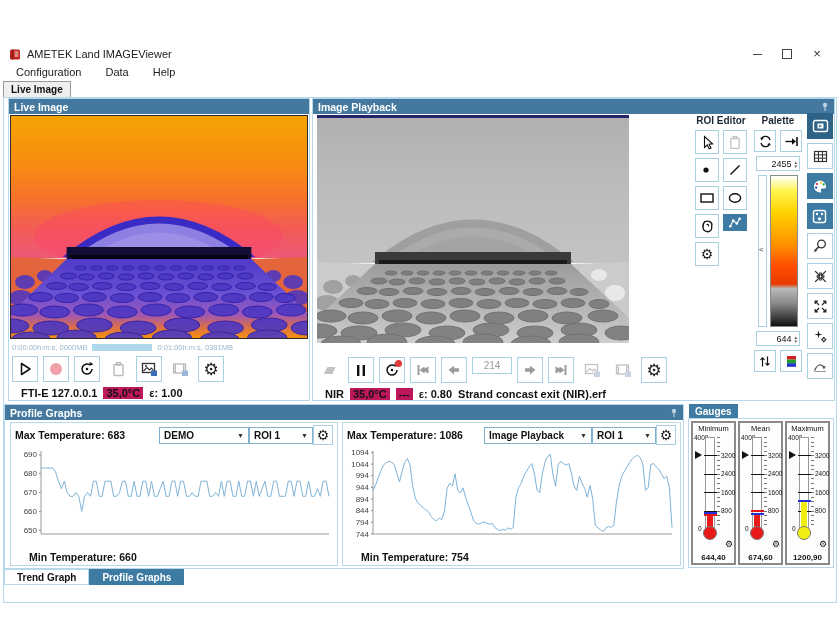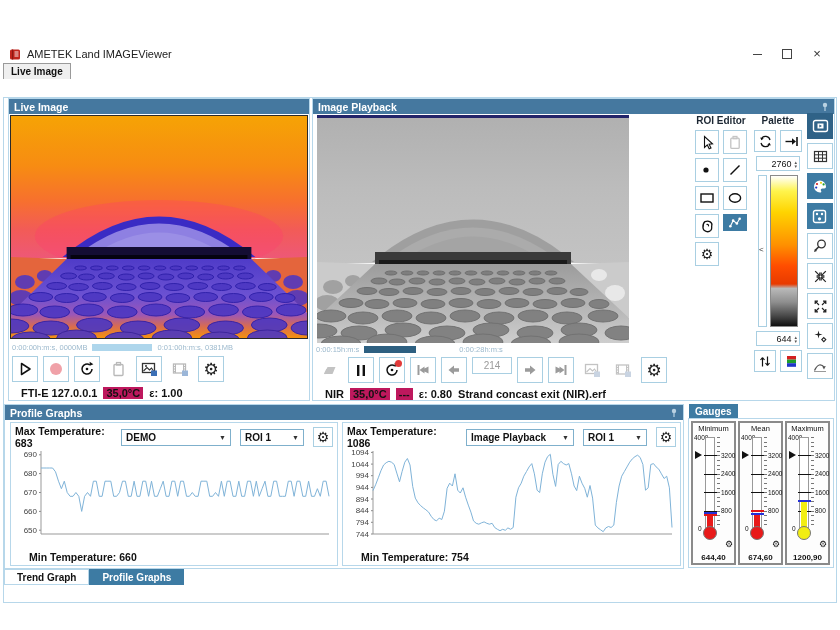--- a/index.html
+++ b/index.html
@@ -61,21 +61,21 @@
   .pal-caret{position:absolute;left:0px;top:46%;font-size:8px;color:#333;}
   .pal-grad{width:26px;height:150px;border:1px solid #8a8a8a;background:linear-gradient(to bottom,#ffffff 0%,#fff44d 10%,#ffd400 24%,#ff9000 46%,#ff4d00 60%,#e83a00 72%,#b9b9b9 75%,#8f8f8f 84%,#4a4a4a 93%,#101010 100%);}
   .tools-col{display:flex;flex-direction:column;gap:4px;}
   .sbtn.s26{width:26px;height:26px;}
   .sbtn.sel-dark{background:#2f6287;border-color:#2f6287;}
   
   .panel-profile{left:0;top:306px;width:680px;height:165px;}
   .chart-card{position:absolute;top:17px;border:1px solid #b7d7ea;background:#fff;box-sizing:border-box;}
   .cc-left{left:5px;width:328px;height:144px;}
   .cc-right{left:337px;width:339px;height:144px;}
-  .cc-top{display:flex;align-items:center;padding:2px 4px 0 4px;gap:9px;}
+  .cc-top{display:flex;align-items:center;padding:2px 4px 0 4px;gap:0;}
   .cc-max{font-size:10.5px;font-weight:bold;flex:1;}
   .sel{height:17px;border:1px solid #7fb0cc;background:#fff;font-size:10px;font-weight:bold;display:flex;align-items:center;justify-content:space-between;padding:0 4px;box-sizing:border-box;gap:4px;}
   .sel .car{font-size:7px;color:#333;}
   .gbtn{width:20px;height:20px;border:1px solid #a9cfe2;background:#fff;display:flex;align-items:center;justify-content:center;box-sizing:border-box;}
   .cc-chart{position:absolute;left:2px;top:23px;right:2px;height:98px;}
   .cc-min{position:absolute;left:4px;bottom:2px;font-size:10.5px;font-weight:bold;padding-left:14px;}
   
   .panel-gauges{left:684px;top:306px;width:148px;height:165px;border:none;}
   .gauges-tab{position:absolute;left:1px;top:0;height:14px;background:#3d7ba3;color:#fff;font-size:10px;font-weight:bold;padding:0 6px;display:flex;align-items:center;}
   .gauges-card{position:absolute;left:0;top:14px;width:146px;height:150px;border:1px solid #b7d7ea;display:flex;gap:2px;padding:2px;background:#fff;box-sizing:border-box;}
@@ -118,20 +118,25 @@
       <span class="wb">
             <span class="wb-min"></span>
           </span>
       <span class="wb">
             <span class="wb-max"></span>
           </span>
       <span class="wb wb-close">×</span>
     </div>
   </div>
 
+  <div class="menubar">
+    <span>Configuration</span>
+    <span>Data</span>
+    <span>Help</span>
+  </div>
 
   <div class="tabstrip">
     <div class="tab-live">Live Image</div>
   </div>
 
   <div class="mainframe">
 
     <div class="panel panel-live">
       <div class="p-header">
             <span>Live Image</span>
@@ -403,27 +408,20 @@
                 <ellipse cx="304" cy="218" rx="16" ry="7"></ellipse>
             <ellipse cx="24" cy="229" rx="20" ry="8"></ellipse>
                 <ellipse cx="70" cy="227" rx="20" ry="8"></ellipse>
                 <ellipse cx="118" cy="229" rx="20" ry="8"></ellipse>
                 <ellipse cx="166" cy="227" rx="20" ry="8"></ellipse>
                 <ellipse cx="214" cy="229" rx="20" ry="8"></ellipse>
                 <ellipse cx="262" cy="227" rx="20" ry="8"></ellipse>
           </g>
         </svg>
       </div>
-      <div class="progress-row pr-pb">
-        <span>0:00:15h:m:s</span>
-        <span class="pbar" style="width:52px;">
-              <i style="width:100%;background:#2e6081;"></i>
-            </span>
-        <span style="margin-left:38px;">0:00:28h:m:s</span>
-      </div>
       <div class="btn-row" style="top:258px;left:4px;">
         <button class="tbtn nob">
               <svg width="16" height="16" viewBox="0 0 16 16">
                 <path d="M2.5 12 L5.5 5 H13.5 L10.5 12 Z" fill="#c3c3c3"></path>
                 <path d="M2.5 12 L5 7" stroke="#c3c3c3" stroke-width="1.4" fill="none"></path>
               </svg>
             </button>
         <button class="tbtn">
               <svg width="14" height="15" viewBox="0 0 14 15">
                 <rect x="3" y="2" width="2.4" height="11" fill="#111"></rect>
@@ -557,21 +555,21 @@
               </button>
           <button class="sbtn s22">
                 <svg width="15" height="15" viewBox="0 0 15 15">
                   <path d="M1.5 7.5 H9" stroke="#111" stroke-width="1.4"></path>
                   <path d="M8 4.2 L12 7.5 L8 10.8 Z" fill="#111"></path>
                   <path d="M13 3 V12" stroke="#111" stroke-width="1.6"></path>
                 </svg>
               </button>
         </div>
         <div class="spin">
-          <span>2760</span>
+          <span>2455</span>
           <span class="spin-ar">
                 <span>▴</span>
                 <span>▾</span>
               </span>
         </div>
         <div class="pal-body">
           <div class="pal-strip">
                 <span class="pal-caret">&lt;</span>
               </div>
           <div class="pal-grad"></div>
@@ -683,21 +681,21 @@
         <span>Profile Graphs</span>
         <span class="pin"><svg width="8" height="9" viewBox="0 0 8 9">
                 <circle cx="4" cy="3" r="2.2" fill="#cfe2ee"></circle>
                 <path d="M4 5 V9" stroke="#cfe2ee" stroke-width="1.2"></path>
               </svg></span>
       </div>
 
       <div class="chart-card cc-left">
         <div class="cc-top">
           <span class="cc-max">Max Temperature: 683</span>
-          <div class="sel" style="width:110px;">
+          <div class="sel" style="width:90px;">
                 <span>DEMO</span>
                 <span class="car">▼</span>
               </div>
           <div class="sel" style="width:64px;">
                 <span>ROI 1</span>
                 <span class="car">▼</span>
               </div>
           <button class="gbtn">
                 <span class="gear-glyph sm">⚙</span>
               </button>

